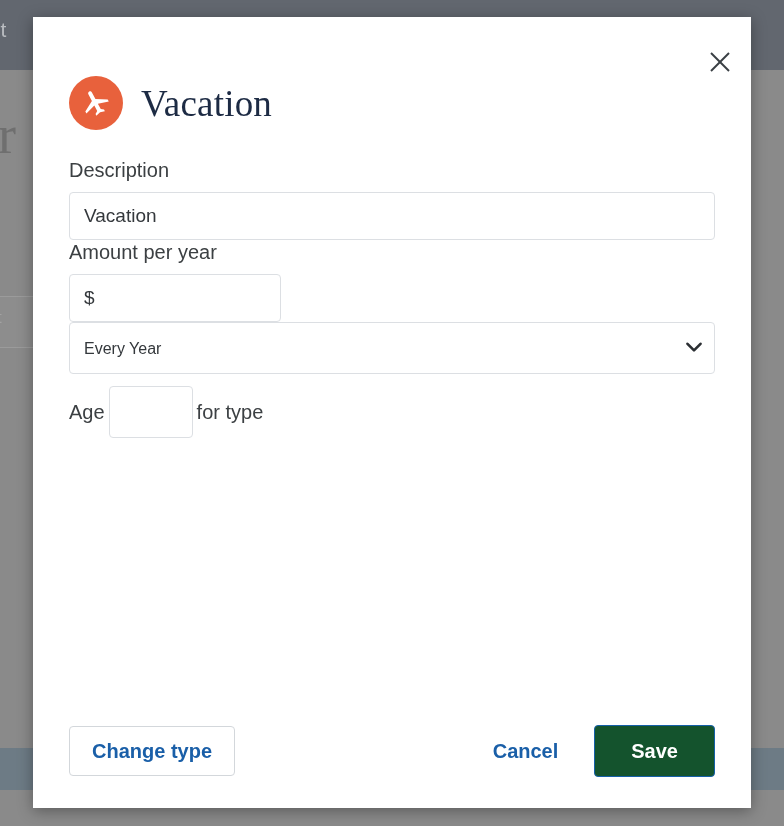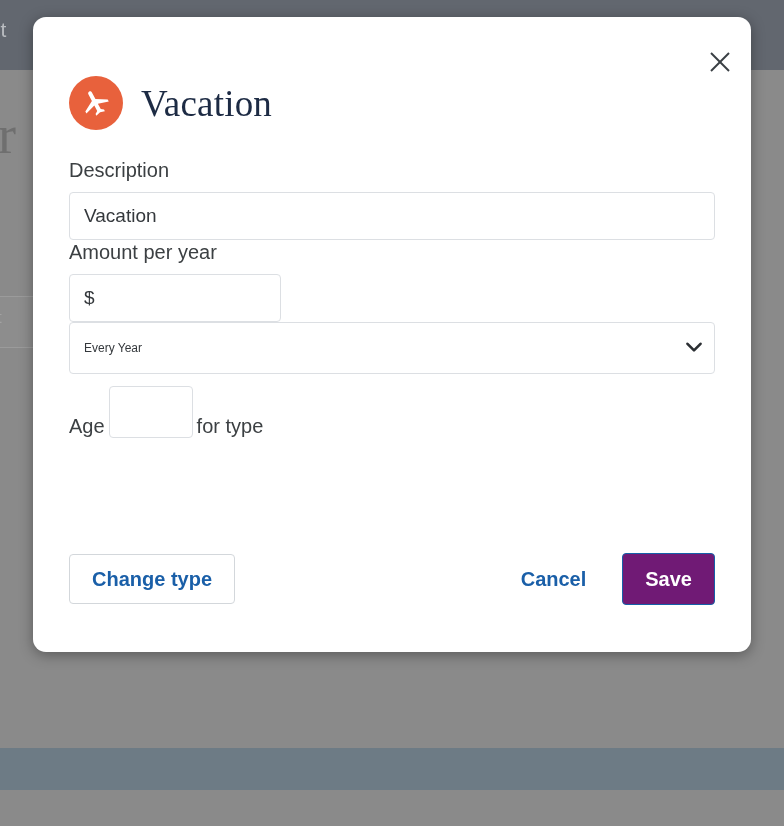--- a/index.html
+++ b/index.html
@@ -63,25 +63,24 @@
     position: absolute;
     left: 0; top: 748px;
     width: 784px; height: 42px;
     background: #6d7b85;
   }
 
   
   .modal {
     position: absolute;
     left: 33px; top: 17px;
-    width: 718px; height: 635px;
+    width: 718px; height: 791px;
     background: #ffffff;
     box-shadow: 0 3px 14px rgba(0,0,0,.35);
     box-sizing: border-box;
-    border-radius: 13px;
   }
 
   .close-button {
     position: absolute;
     right: 14px; top: 28px;
     width: 34px; height: 34px;
     display: flex;
     align-items: center;
     justify-content: center;
     cursor: pointer;
@@ -148,41 +147,41 @@
     width: 212px;
   }
 
   .select-input {
     box-sizing: border-box;
     display: block;
     width: 100%;
     height: 52px;
     padding: 0 14px;
     font-family: "Liberation Sans", sans-serif;
-    font-size: 12px;
+    font-size: 16px;
     color: #34383c;
     background: #fff;
     border: 1px solid #dcdfe3;
     border-radius: 4px;
     outline: none;
     appearance: none;
     -webkit-appearance: none;
   }
   .select-wrap { position: relative; }
   .select-chevron {
     position: absolute;
     right: 13px; top: 50%;
     transform: translateY(-50%);
     pointer-events: none;
     display: block;
   }
 
   .start-row {
     display: flex;
-    align-items: flex-end;
+    align-items: center;
     gap: 4px;
     margin-top: 12px;
   }
   .start-text {
     font-size: 20px;
     color: #3c4043;
   }
   .age-input {
     box-sizing: border-box;
     width: 84px;
@@ -192,21 +191,21 @@
     font-size: 19px;
     color: #34383c;
     background: #fff;
     border: 1px solid #dcdfe3;
     border-radius: 4px;
     outline: none;
   }
 
   .modal-footer {
     position: absolute;
-    left: 0; right: 0; bottom: 16px;
+    left: 0; right: 0; bottom: 0;
     height: 115px;
     padding: 0 36px;
     display: flex;
     align-items: center;
     box-sizing: border-box;
   }
   .footer-right {
     margin-left: auto;
     display: flex;
     align-items: center;
@@ -228,24 +227,24 @@
     border: 1px solid #d3d7db;
     padding: 14px 22px;
   }
   .btn-link {
     background: transparent;
     border: 0;
     color: #1a5fa8;
     padding: 14px 4px;
   }
   .btn-primary {
-    background: #701a75;
+    background: #14532d;
     color: #ffffff;
     border: 1px solid #1560a8;
-    padding: 15px 22px;
+    padding: 15px 36px;
   }
 </style>
 </head>
 <body>
 
 <div class="page-backdrop">
   <div class="bg-topbar"></div>
   <div class="bg-topbar-text">est</div>
   <div class="bg-heading">ar</div>
   <div class="bg-card"></div>

